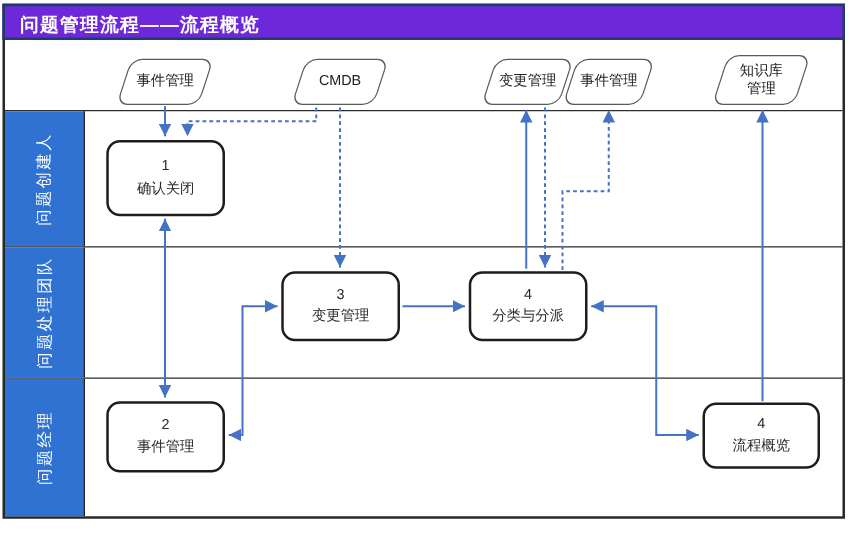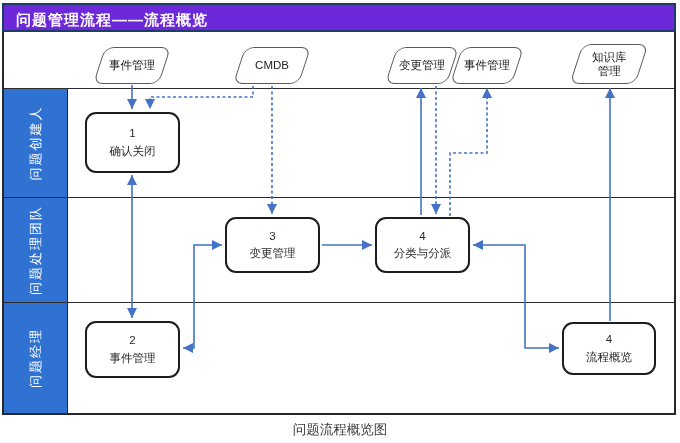--- a/index.html
+++ b/index.html
@@ -147,15 +147,14 @@
   </div>
   <div class="pbox" style="left:375px; top:217px; width:95px; height:56px;">
     <div>4</div>
     <div>分类与分派</div>
   </div>
   <div class="pbox" style="left:562px; top:322px; width:94px; height:53px;">
     <div>4</div>
     <div>流程概览</div>
   </div>
 
-  <div id="caption">问题流程概览图</div>
 
 </div>
 
 </body></html>

